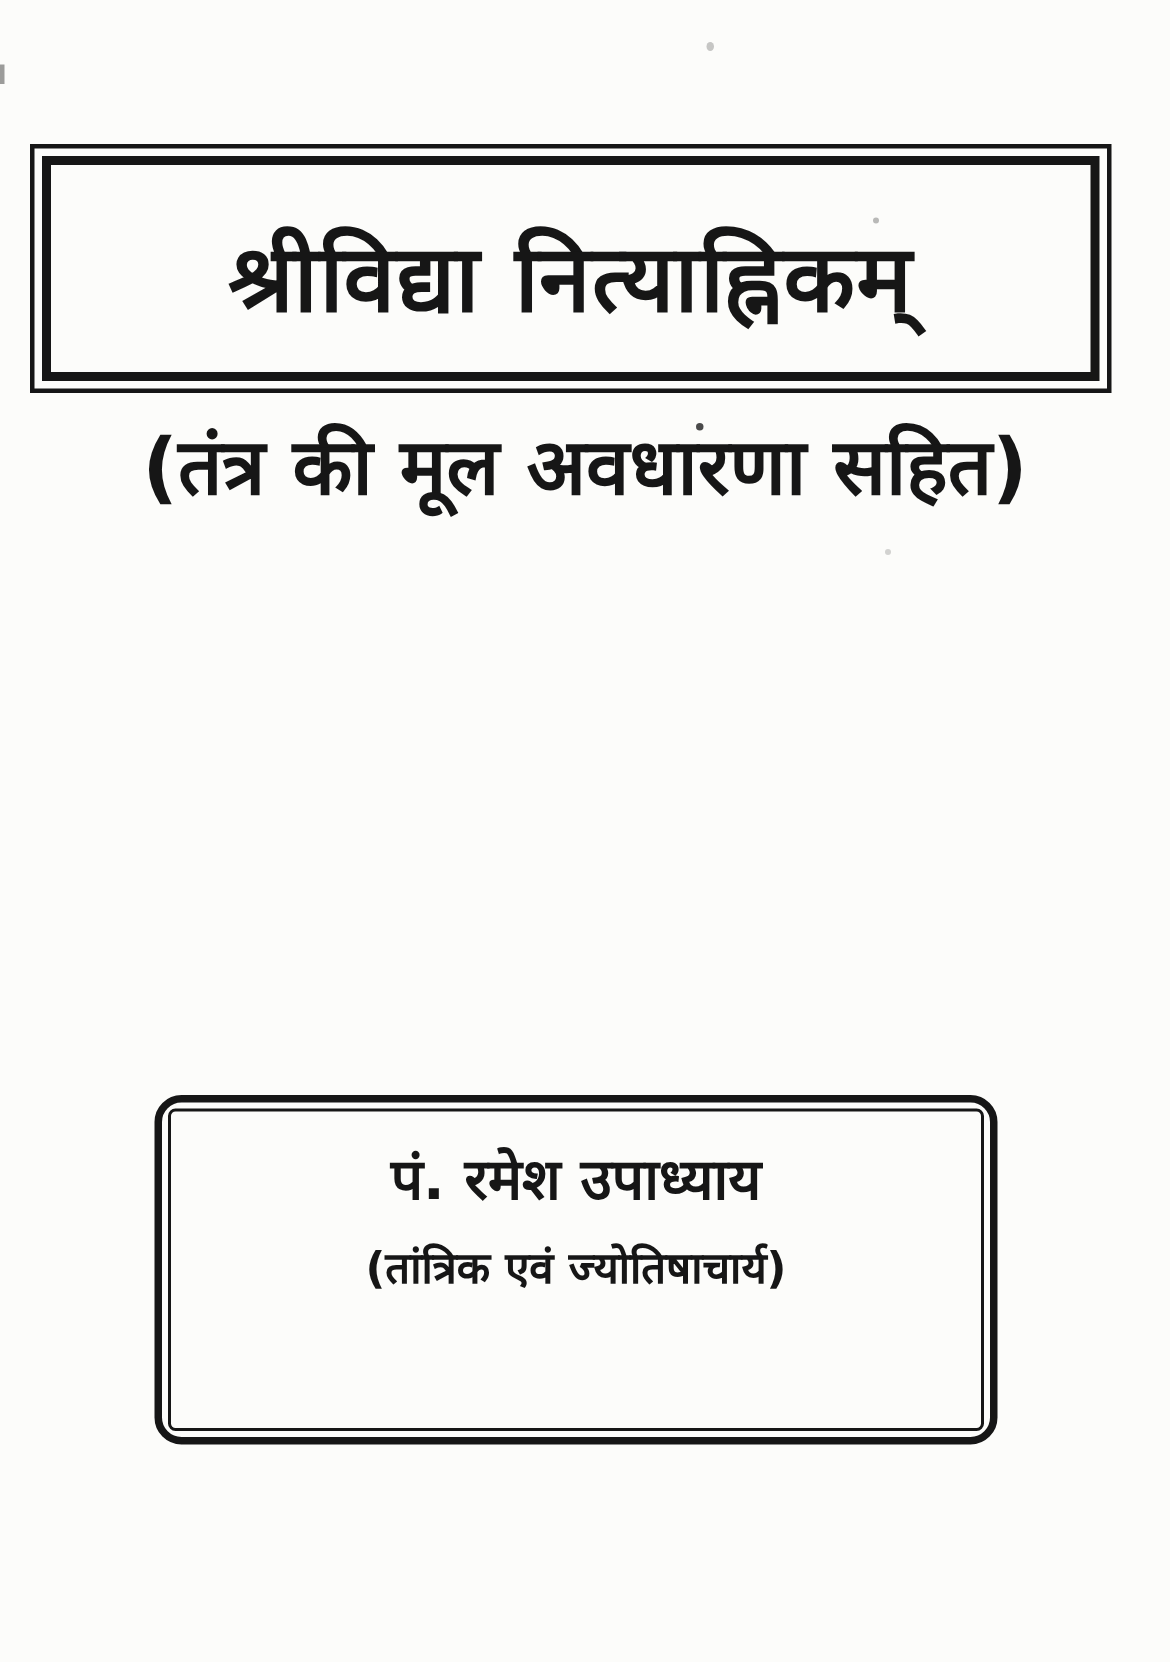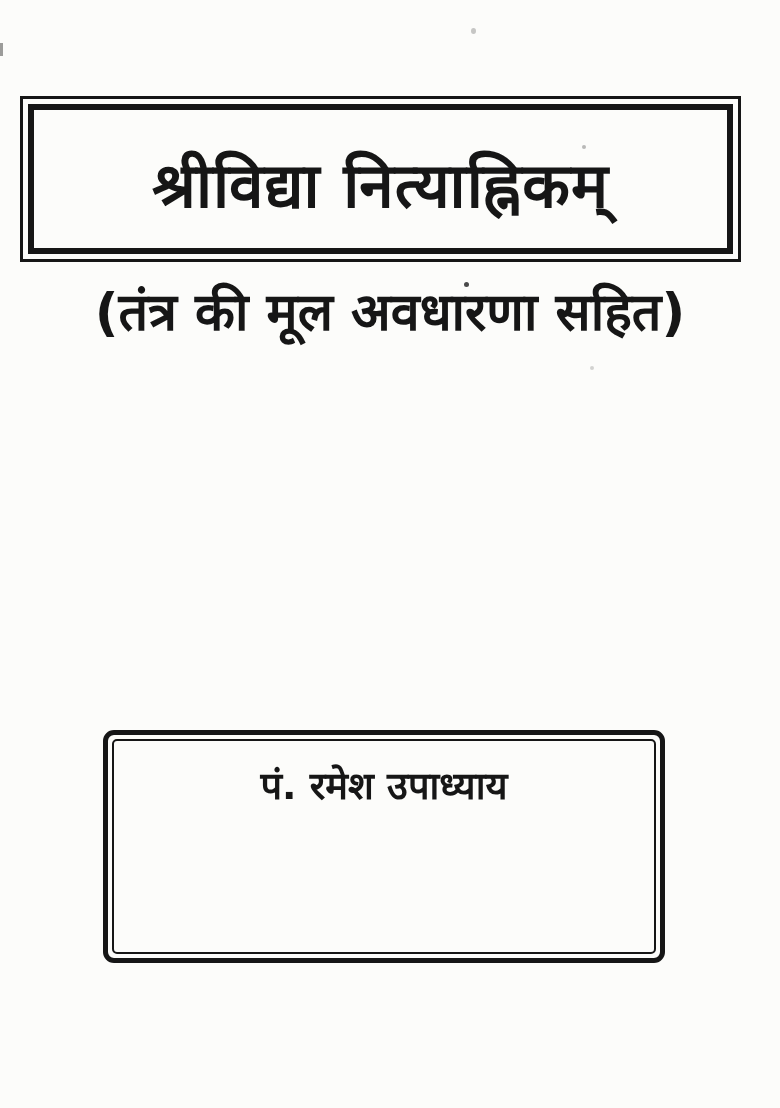--- a/index.html
+++ b/index.html
@@ -61,21 +61,21 @@
   }
 
   
   .author-box {
     position: absolute;
     left: 103px;
     top: 730px;
     width: 562px;
     height: 233px;
     border: 5px solid #161616;
-    border-radius: 11px;
+    border-radius: 18px;
     box-sizing: border-box;
   }
   .author-box-inner {
     position: absolute;
     inset: 4px;
     border: 2px solid #161616;
     border-radius: 5px;
     display: flex;
     flex-direction: column;
     align-items: center;
@@ -131,16 +131,17 @@
     </div>
   </div>
 
   <div class="subtitle-row">
     <span class="subtitle">(तंत्र की मूल अवधारणा सहित)</span>
   </div>
 
   <div class="author-box">
     <div class="author-box-inner">
       <div class="author-name">पं. रमेश उपाध्याय</div>
+      <div class="author-credential">(तांत्रिक एवं ज्योतिषाचार्य)</div>
     </div>
   </div>
 
 </div>
 
 </body></html>

